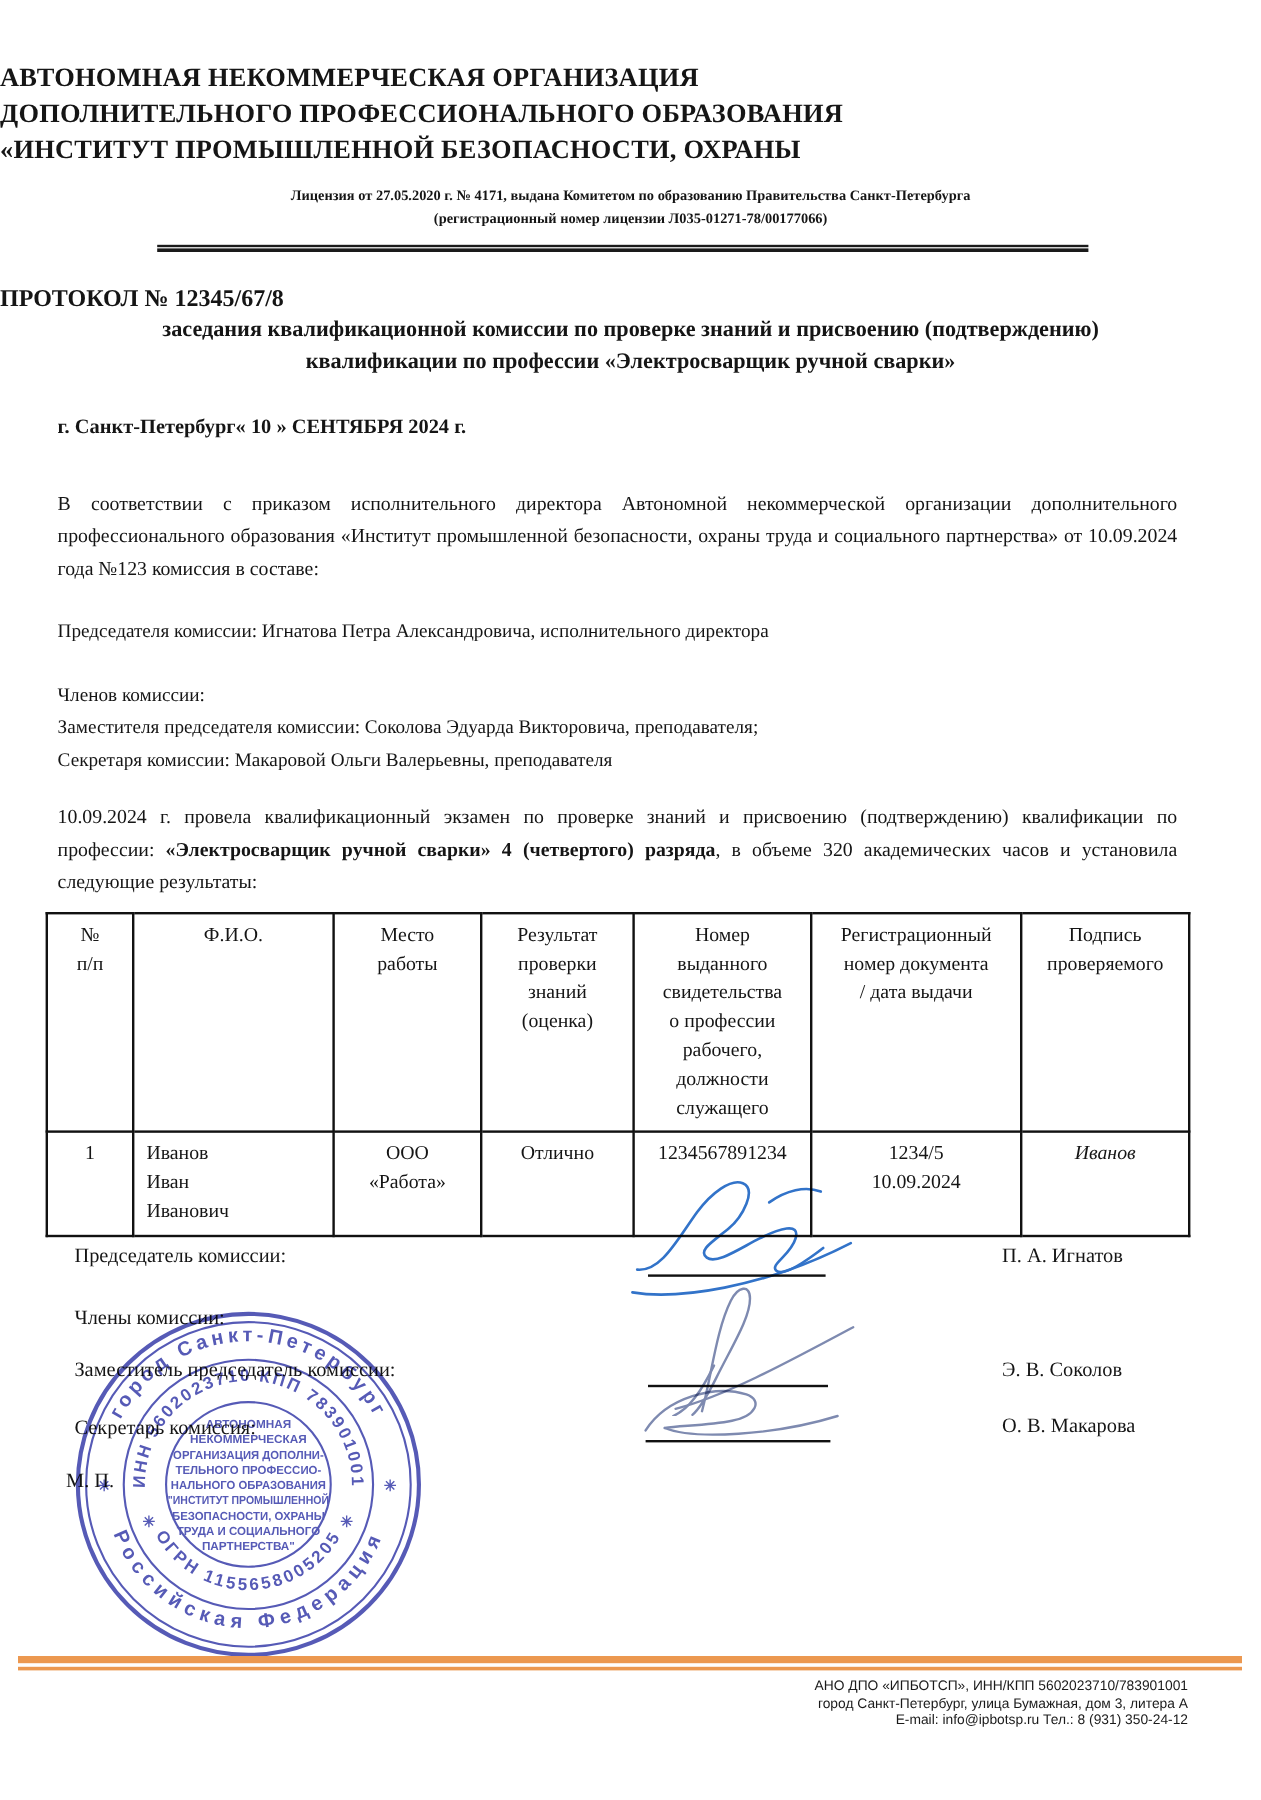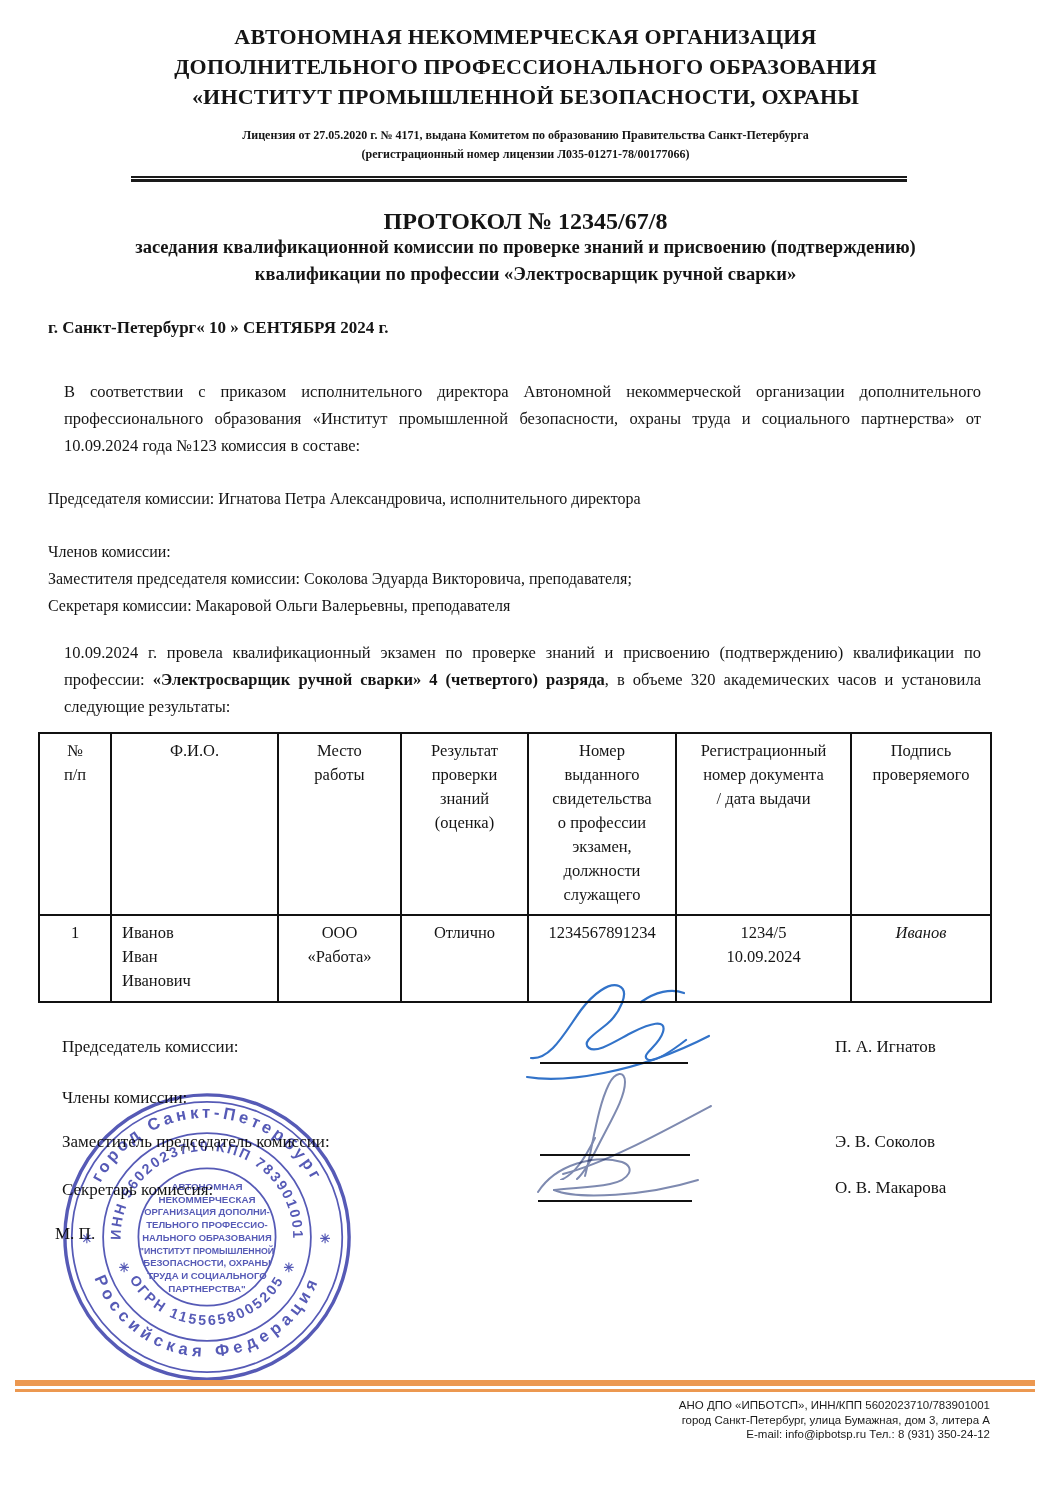--- a/index.html
+++ b/index.html
@@ -7,31 +7,31 @@
   .page {
     position:relative;
     width:1051px; height:1500px;
     margin:0 auto;
     background:#ffffff;
     font-family:"Liberation Serif", serif;
     color:#151515;
     overflow:hidden;
   }
   
-  .org-title { padding-top:22px; text-align:center; font-weight:bold; font-size:22px; line-height:30px; letter-spacing:.2px; }
+  .org-title { padding-top:50px; font-weight:bold; font-size:22px; line-height:30px; letter-spacing:.2px; }
   .license   { margin-top:14px; text-align:center; font-weight:bold; font-size:12px; line-height:19px; }
   .header-rule { margin:12px 0 0 131px; width:776px; height:6px;
     border-top:2px solid #1a1a1a; border-bottom:3px solid #1a1a1a; }
   
-  .protocol-title   { margin-top:26px; text-align:center; font-weight:bold; font-size:24px; line-height:26px; }
+  .protocol-title   { margin-top:26px; text-align:left; font-weight:bold; font-size:20px; line-height:26px; }
   .protocol-subtitle{ text-align:center; font-weight:bold; font-size:18.5px; line-height:27px; }
   
   .city-date { margin:30px 70px 0 48px; display:flex; justify-content:flex-start; font-weight:bold; font-size:17px; }
   
-  .para  { margin:40px 70px 0 64px; font-size:16.5px; line-height:27px; text-align:justify; }
+  .para  { margin:40px 70px 0 48px; font-size:16.5px; line-height:27px; text-align:justify; }
   .line  { margin:0 70px 0 48px; font-size:16px; line-height:27px; }
   .mt-lg { margin-top:26px; }
   .mt-md { margin-top:20px; }
   
   table { border-collapse:collapse; table-layout:fixed; width:952px; margin:12px 0 0 38px; }
   th,td { border:2px solid #111; font-size:16.5px; line-height:1.45; vertical-align:top;
           white-space:pre-line; text-align:center; padding:5px 4px 8px; font-weight:normal; }
   td.cell-fio { text-align:left; padding-left:10px; }
   td.cell-sign { font-style:italic; }
   tr.data-row td { height:70px; }
@@ -108,21 +108,21 @@
       <th>Место
 работы</th>
       <th>Результат
 проверки
 знаний
 (оценка)</th>
       <th>Номер
 выданного
 свидетельства
 о профессии
-экзамен,
+рабочего,
 должности
 служащего</th>
       <th>Регистрационный
 номер документа
 / дата выдачи</th>
       <th>Подпись
 проверяемого</th>
     </tr>
     <tr class="data-row">
       <td>1</td>

